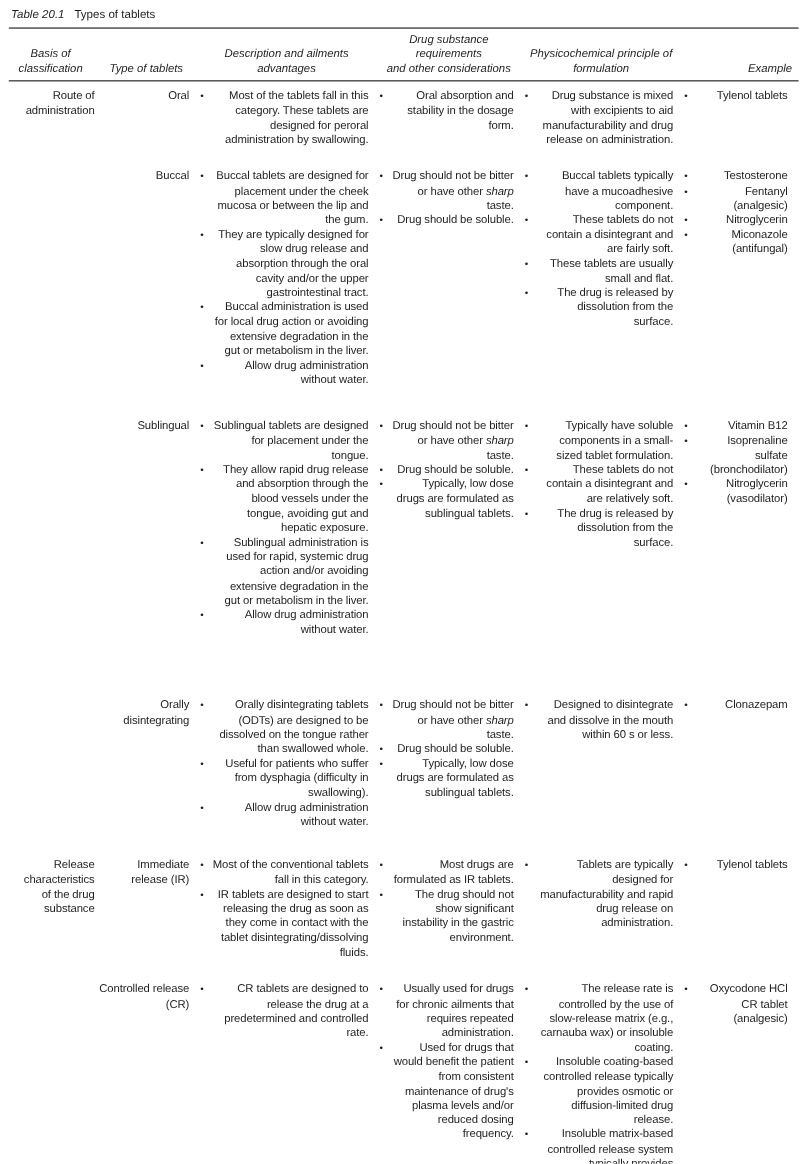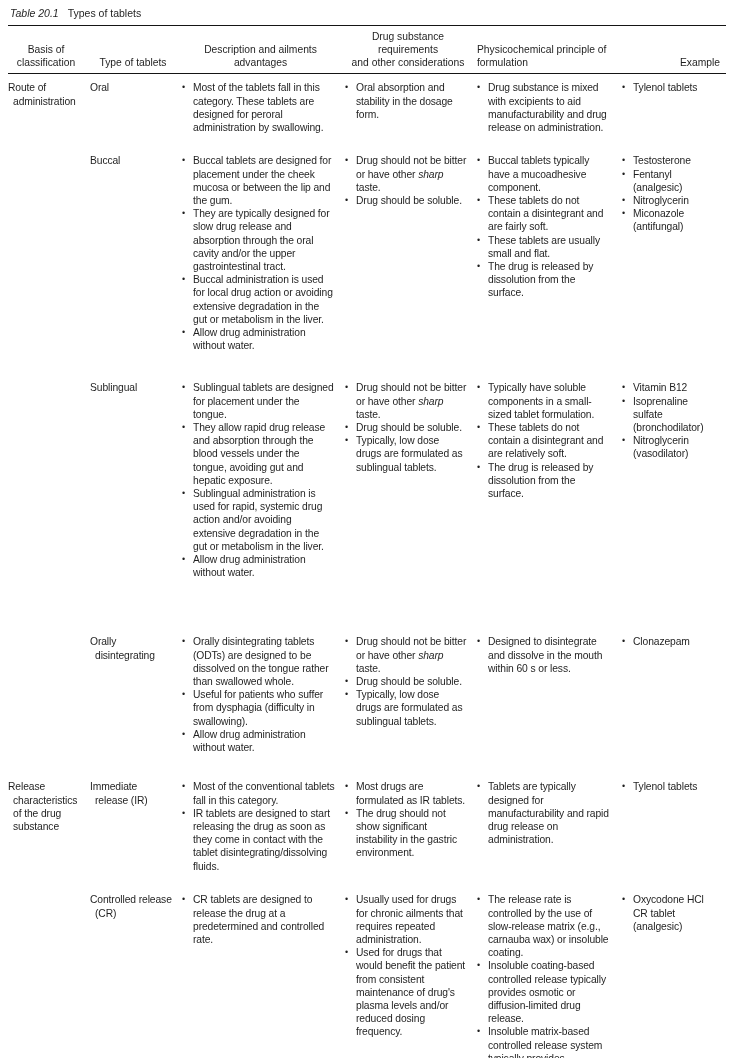--- a/index.html
+++ b/index.html
@@ -16,26 +16,26 @@
   .doc-title .t-caption { margin-left:9px; }
   .grid-row {
     display:grid;
     grid-template-columns:82px 92px 163px 132px 145px 104px;
   }
   .thead {
     border-top:1.4px solid #151515;
     border-bottom:1.4px solid #151515;
   }
   .th {
-    font-size:10.3px; line-height:12.8px;
+    font-style:italic; font-size:10.3px; line-height:12.8px;
     display:flex; flex-direction:column; justify-content:flex-end;
     padding:5px 6px 4px 0; min-height:36px;
   }
   .tr { padding-top:7px; }
-  .td { padding-right:10px; font-size:10.3px; line-height:13.2px; letter-spacing:-0.1px; }
+  .td { padding-right:10px; font-size:10.3px; line-height:13.2px; letter-spacing:-0.1px;text-align:right; }
   .hang { padding-left:5px; text-indent:-5px; }
   .td.basis { padding-right:4px; }
   .li { position:relative; padding-left:11px; }
   .li .b { position:absolute; left:0; top:0; font-size:9px; }
   
   .row-oral { min-height:73px; }
   .row-buccal { min-height:227px; }
   .row-sublingual { min-height:220px; }
   .row-orally-disintegrating { min-height:145px;margin-top:34px; }
   .row-immediate-release-ir { min-height:113px; }
@@ -57,21 +57,21 @@
         <div>Type of tablets</div>
       </div>
       <div class="th" style="text-align: center;">
         <div>Description and ailments</div>
         <div>advantages</div>
       </div>
       <div class="th" style="text-align: center;">
         <div>Drug substance requirements</div>
         <div>and other considerations</div>
       </div>
-      <div class="th" style="text-align: left;">
+      <div class="th" style="text-align: center;">
         <div>Physicochemical principle of</div>
         <div>formulation</div>
       </div>
       <div class="th" style="text-align: right;">
         <div>Example</div>
       </div>
     </div>
   <div>
       <div class="grid-row tr row-oral">
         <div class="td basis hang">Route of administration</div>

